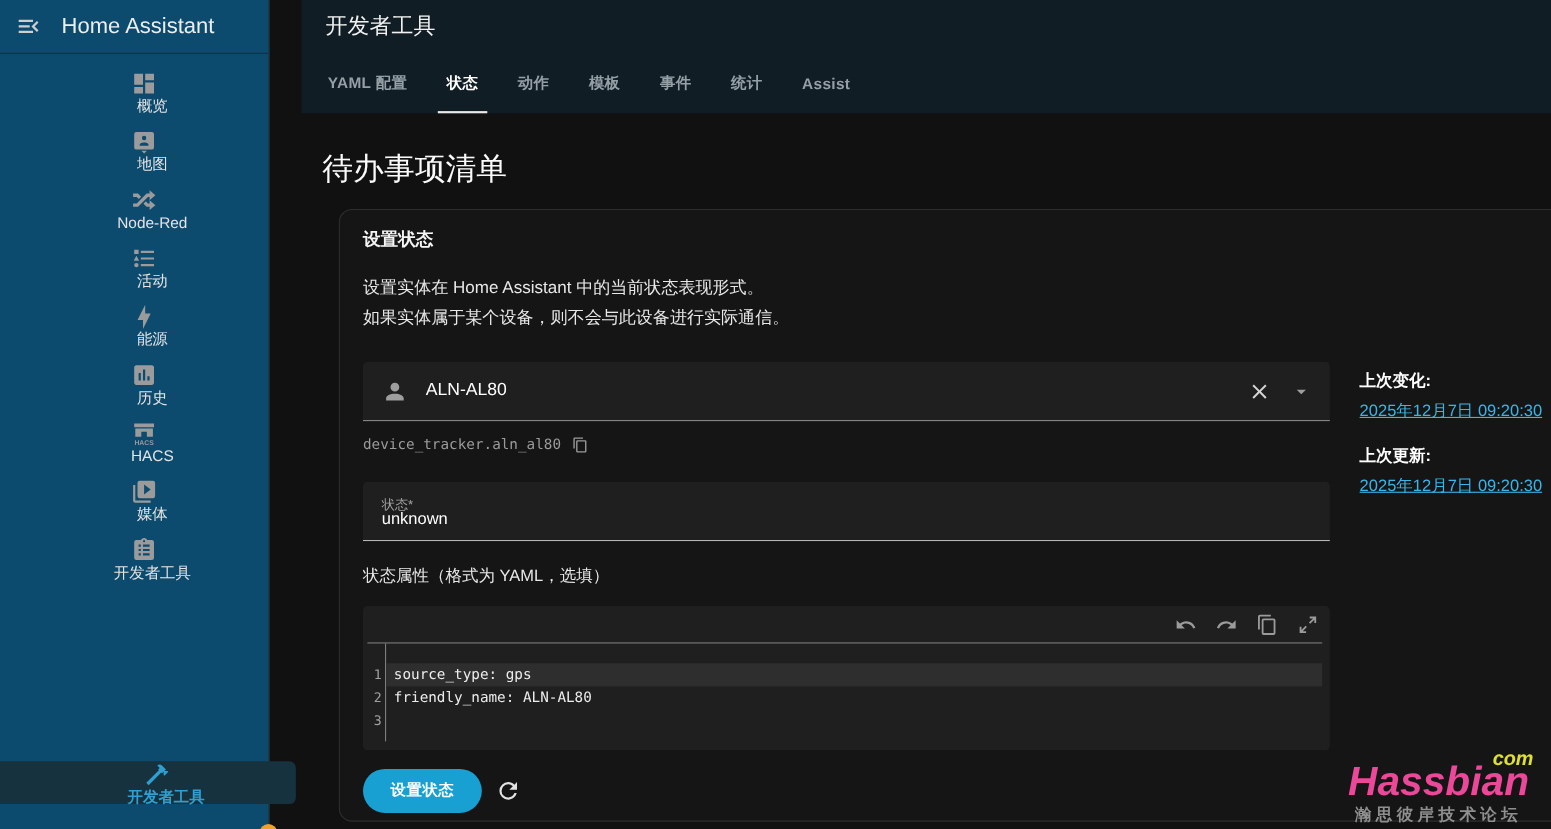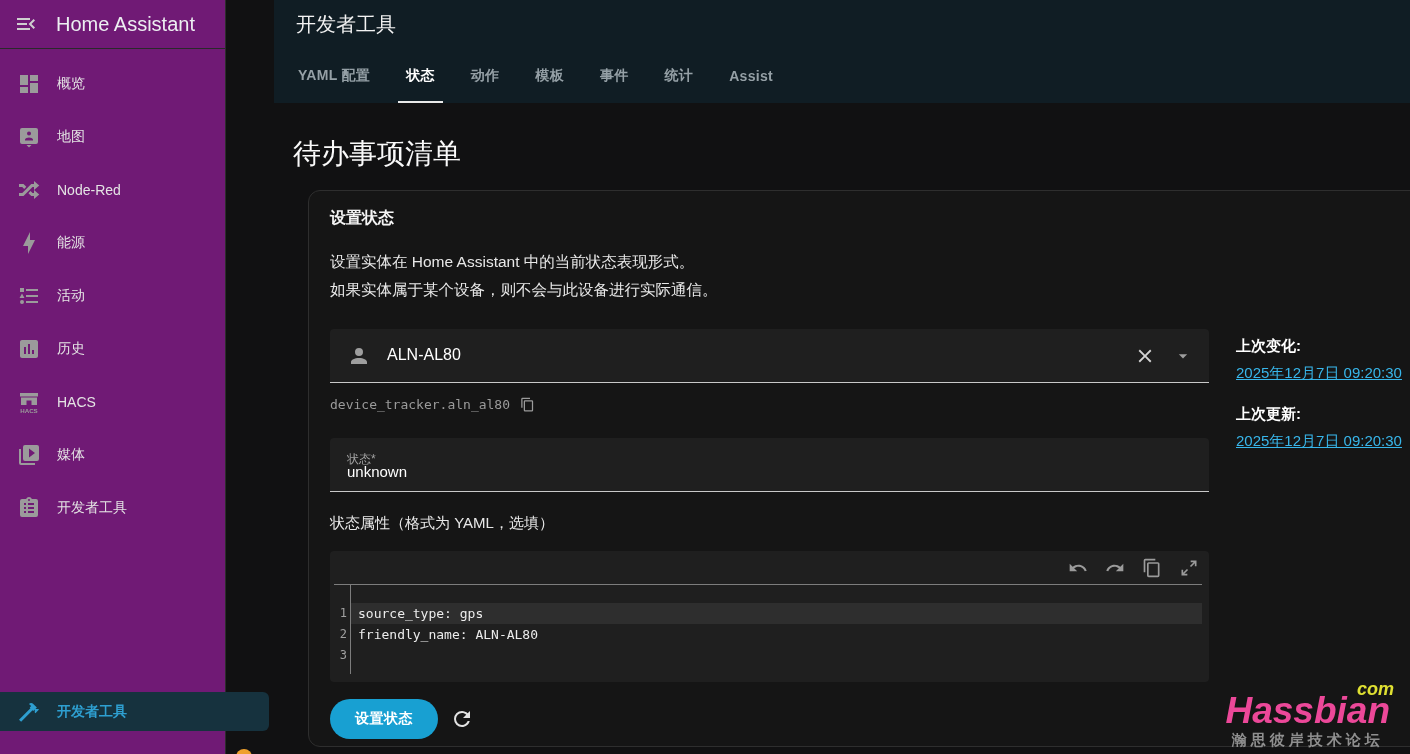--- a/index.html
+++ b/index.html
@@ -1,26 +1,26 @@
 <!DOCTYPE html>
 <html><head>
 <meta charset="utf-8">
 <style>
   * { box-sizing: border-box; margin: 0; padding: 0; }
   html,body { width:1410px; height:754px; overflow:hidden; }
   body { background:#111112; font-family:"Liberation Sans", sans-serif; position:relative; color:#e4e4e4; }
   svg { display:block; }
 
   
-  .sidebar { position:absolute; left:0; top:0; width:226px; height:754px; background:#701a75; border-right:1px solid #2d2d2d; }
+  .sidebar { position:absolute; left:0; top:0; width:245px; height:754px; background:#0c4a6e; border-right:1px solid #2d2d2d; }
   .sidebar-header { height:49px; border-bottom:1px solid #2a2a2a; display:flex; align-items:center; padding-left:14px; }
   .menu-toggle { width:24px; height:24px; color:#cfcfcf; cursor:pointer; }
   .sidebar-title { font-size:20px; color:#eceff1; margin-left:18px; font-weight:400; }
   .nav { padding-top:15px; }
-  .nav-item { height:40px; margin-bottom:13px; display:flex; align-items:center; padding-left:17px; cursor:pointer; }
+  .nav-item { height:40px; margin-bottom:13px; display:flex; align-items:center; padding-left:17px; cursor:pointer;flex-direction:column; }
   .nav-item .icn { width:24px; height:24px; color:#9b9b9b; flex:none; }
   .nav-item .lbl { margin-left:16px; font-size:14px; font-weight:500; color:#e4e4e4; }
   .nav-item.selected { position:absolute; left:0; bottom:23px; width:269px; height:39px; background:#16323e; border-radius:0 6px 6px 0; margin:0; }
   .nav-item.selected .icn { color:#2e9fd0; }
   .nav-item.selected .lbl { color:#2e9fd0; font-weight:600; }
   .badge-peek { position:absolute; left:236px; top:749px; width:16px; height:16px; border-radius:50%; background:#efa12d; }
 
   
   .main { position:absolute; left:274px; top:0; width:1136px; height:754px; }
   .topbar { position:absolute; left:0; top:0; width:100%; height:103px; background:#101d24; }
@@ -111,32 +111,32 @@
       <span class="icn">
           <svg viewBox="0 0 24 24" fill="currentColor">
             <path d="M17,3L22.25,7.5L17,12L22.25,16.5L17,21V18H14.26L11.44,15.18L13.56,13.06L15.5,15H17V12L17,9H15.5L6.5,18H2V15H5.26L14.26,6H17V3M2,6H6.5L9.32,8.82L7.2,10.94L5.26,9H2V6Z"></path>
           </svg>
         </span>
       <span class="lbl">Node-Red</span>
     </div>
     <div class="nav-item">
       <span class="icn">
           <svg viewBox="0 0 24 24" fill="currentColor">
+            <path d="M5,9.5L7.5,14H2.5L5,9.5M3,4H7V8H3V4M5,20A2,2 0 0,0 7,18A2,2 0 0,0 5,16A2,2 0 0,0 3,18A2,2 0 0,0 5,20M9,5V7H21V5H9M9,19H21V17H9V19M9,13H21V11H9V13Z"></path>
+          </svg>
+        </span>
+      <span class="lbl">活动</span>
+    </div>
+    <div class="nav-item">
+      <span class="icn">
+          <svg viewBox="0 0 24 24" fill="currentColor">
             <path d="M11,15H6L13,1V9H18L11,23V15Z"></path>
           </svg>
         </span>
       <span class="lbl">能源</span>
-    </div>
-    <div class="nav-item">
-      <span class="icn">
-          <svg viewBox="0 0 24 24" fill="currentColor">
-            <path d="M5,9.5L7.5,14H2.5L5,9.5M3,4H7V8H3V4M5,20A2,2 0 0,0 7,18A2,2 0 0,0 5,16A2,2 0 0,0 3,18A2,2 0 0,0 5,20M9,5V7H21V5H9M9,19H21V17H9V19M9,13H21V11H9V13Z"></path>
-          </svg>
-        </span>
-      <span class="lbl">活动</span>
     </div>
     <div class="nav-item">
       <span class="icn">
           <svg viewBox="0 0 24 24" fill="currentColor">
             <path d="M19,3H5C3.9,3 3,3.9 3,5V19C3,20.1 3.9,21 5,21H19C20.1,21 21,20.1 21,19V5C21,3.9 20.1,3 19,3M9,17H7V10H9V17M13,17H11V7H13V17M17,17H15V13H17V17Z"></path>
           </svg>
         </span>
       <span class="lbl">历史</span>
     </div>
     <div class="nav-item">

